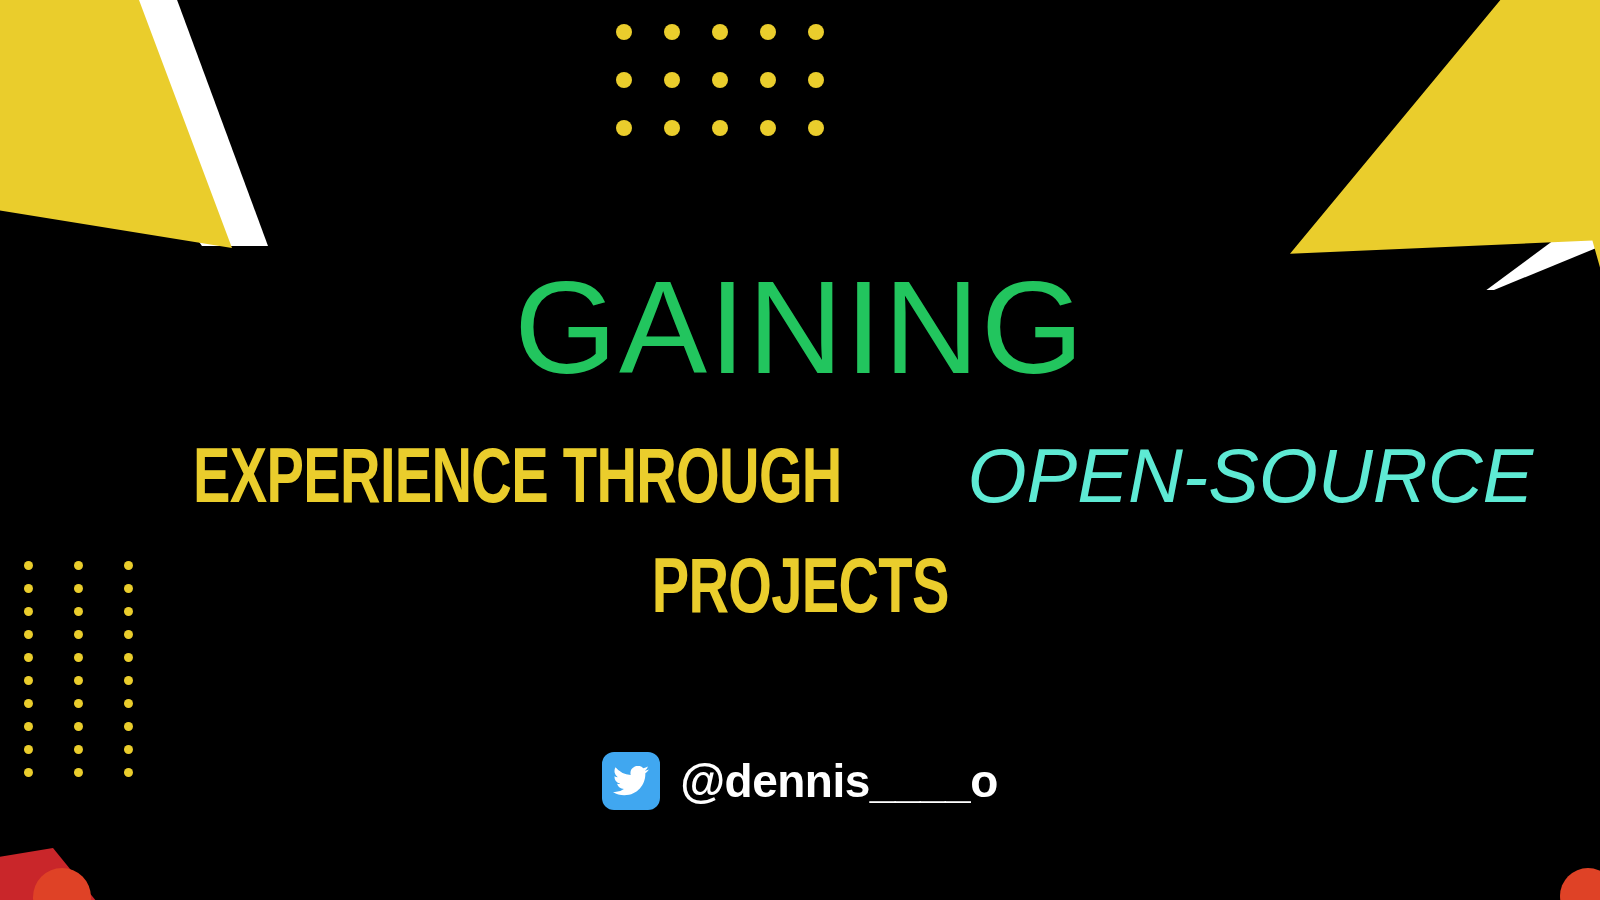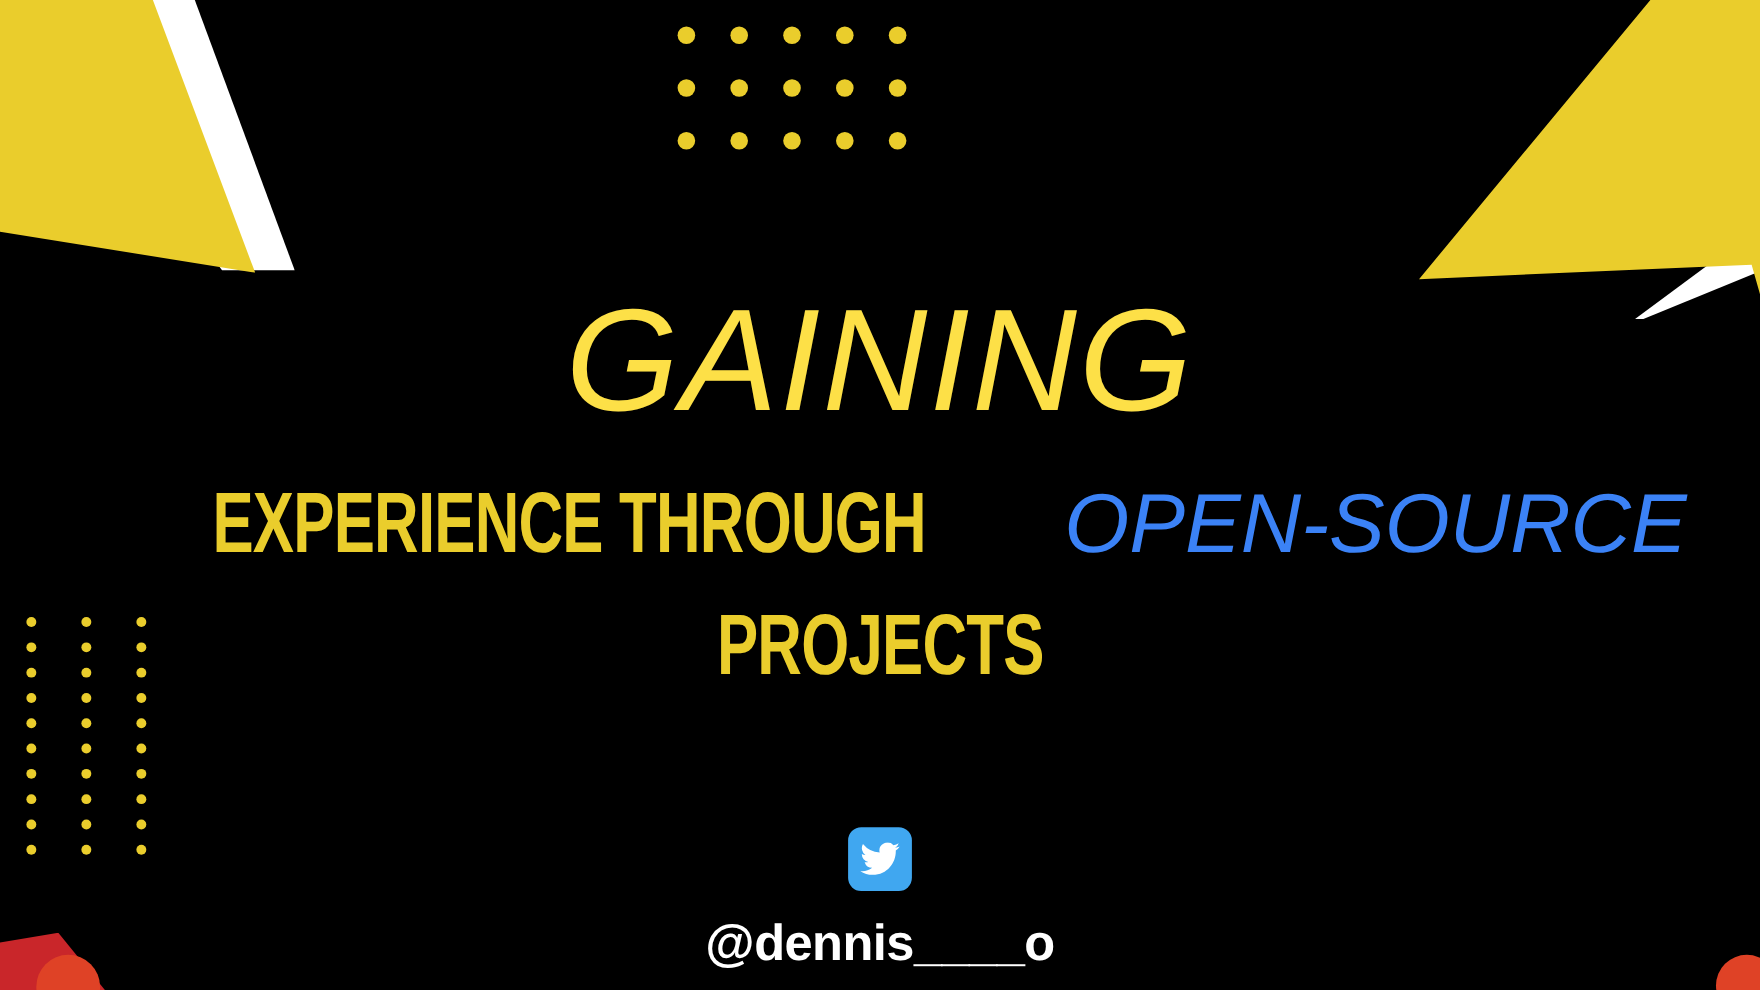--- a/index.html
+++ b/index.html
@@ -98,26 +98,25 @@
 
   
   #headline {
     position: absolute;
     left: 0; right: 0;
     top: 262px;
     text-align: center;
   }
   .line-gaining {
     font-family: "Liberation Sans", sans-serif;
-    font-style: italic;
     font-weight: 300;
     font-size: 132px;
     line-height: 1.0;
     letter-spacing: 2px;
-    color: #fde047;
+    color: #22c55e;
     white-space: nowrap;
     text-align: center;
   }
   .line-mid {
     margin-top: 42px;
     white-space: nowrap;
     line-height: 1.0;
     display: block;
   }
   .cond-yellow {
@@ -130,41 +129,40 @@
     transform-origin: center;
     display: inline-block;
     vertical-align: baseline;
   }
   .italic-white {
     font-family: "Liberation Sans", sans-serif;
     font-style: italic;
     font-weight: 300;
     font-size: 76px;
     letter-spacing: 0px;
-    color: #3b82f6;
+    color: #5eead4;
     display: inline-block;
     vertical-align: baseline;
   }
   .line-projects {
     margin-top: 32px;
     white-space: nowrap;
     line-height: 1.0;
     display: block;
   }
 
   
   #handle-row {
     position: absolute;
     left: 0; right: 0;
     top: 752px;
     display: flex;
     align-items: center;
     justify-content: center;
     gap: 20px;
-    flex-direction: column;
   }
   #twitter-badge {
     width: 58px; height: 58px;
     border-radius: 12px;
     background: #40A7F0;
     display: flex;
     align-items: center;
     justify-content: center;
     flex: none;
   }

